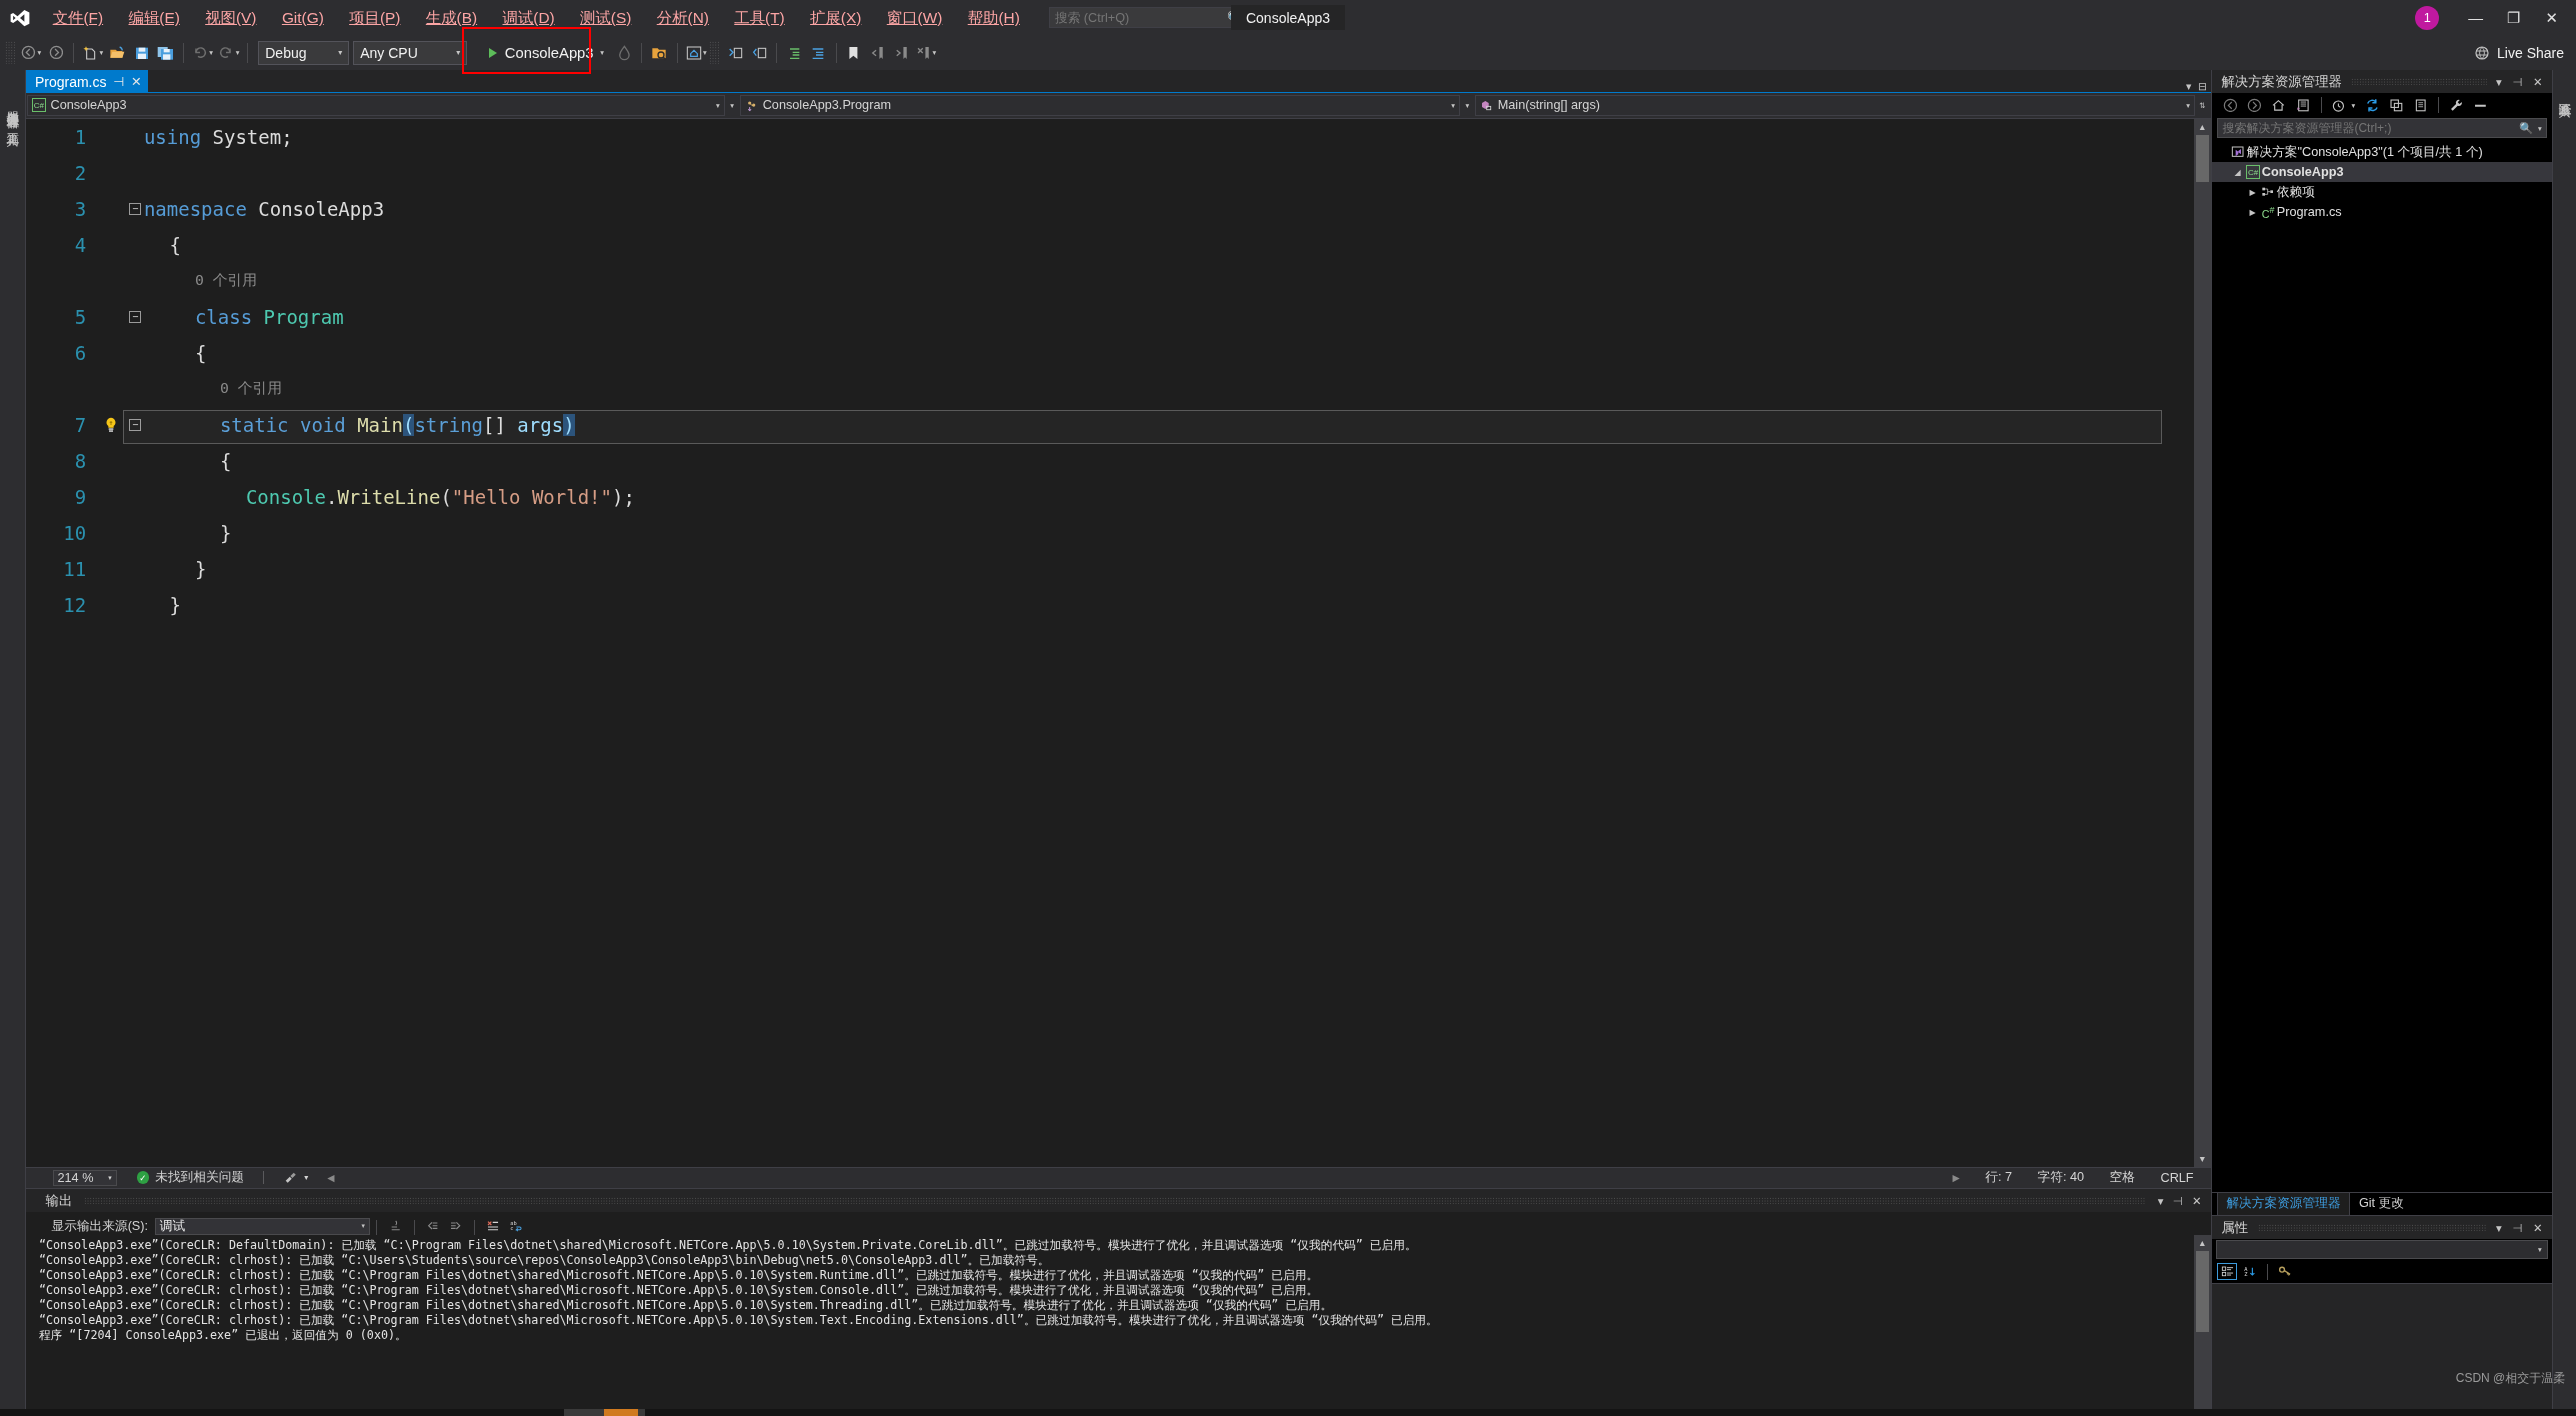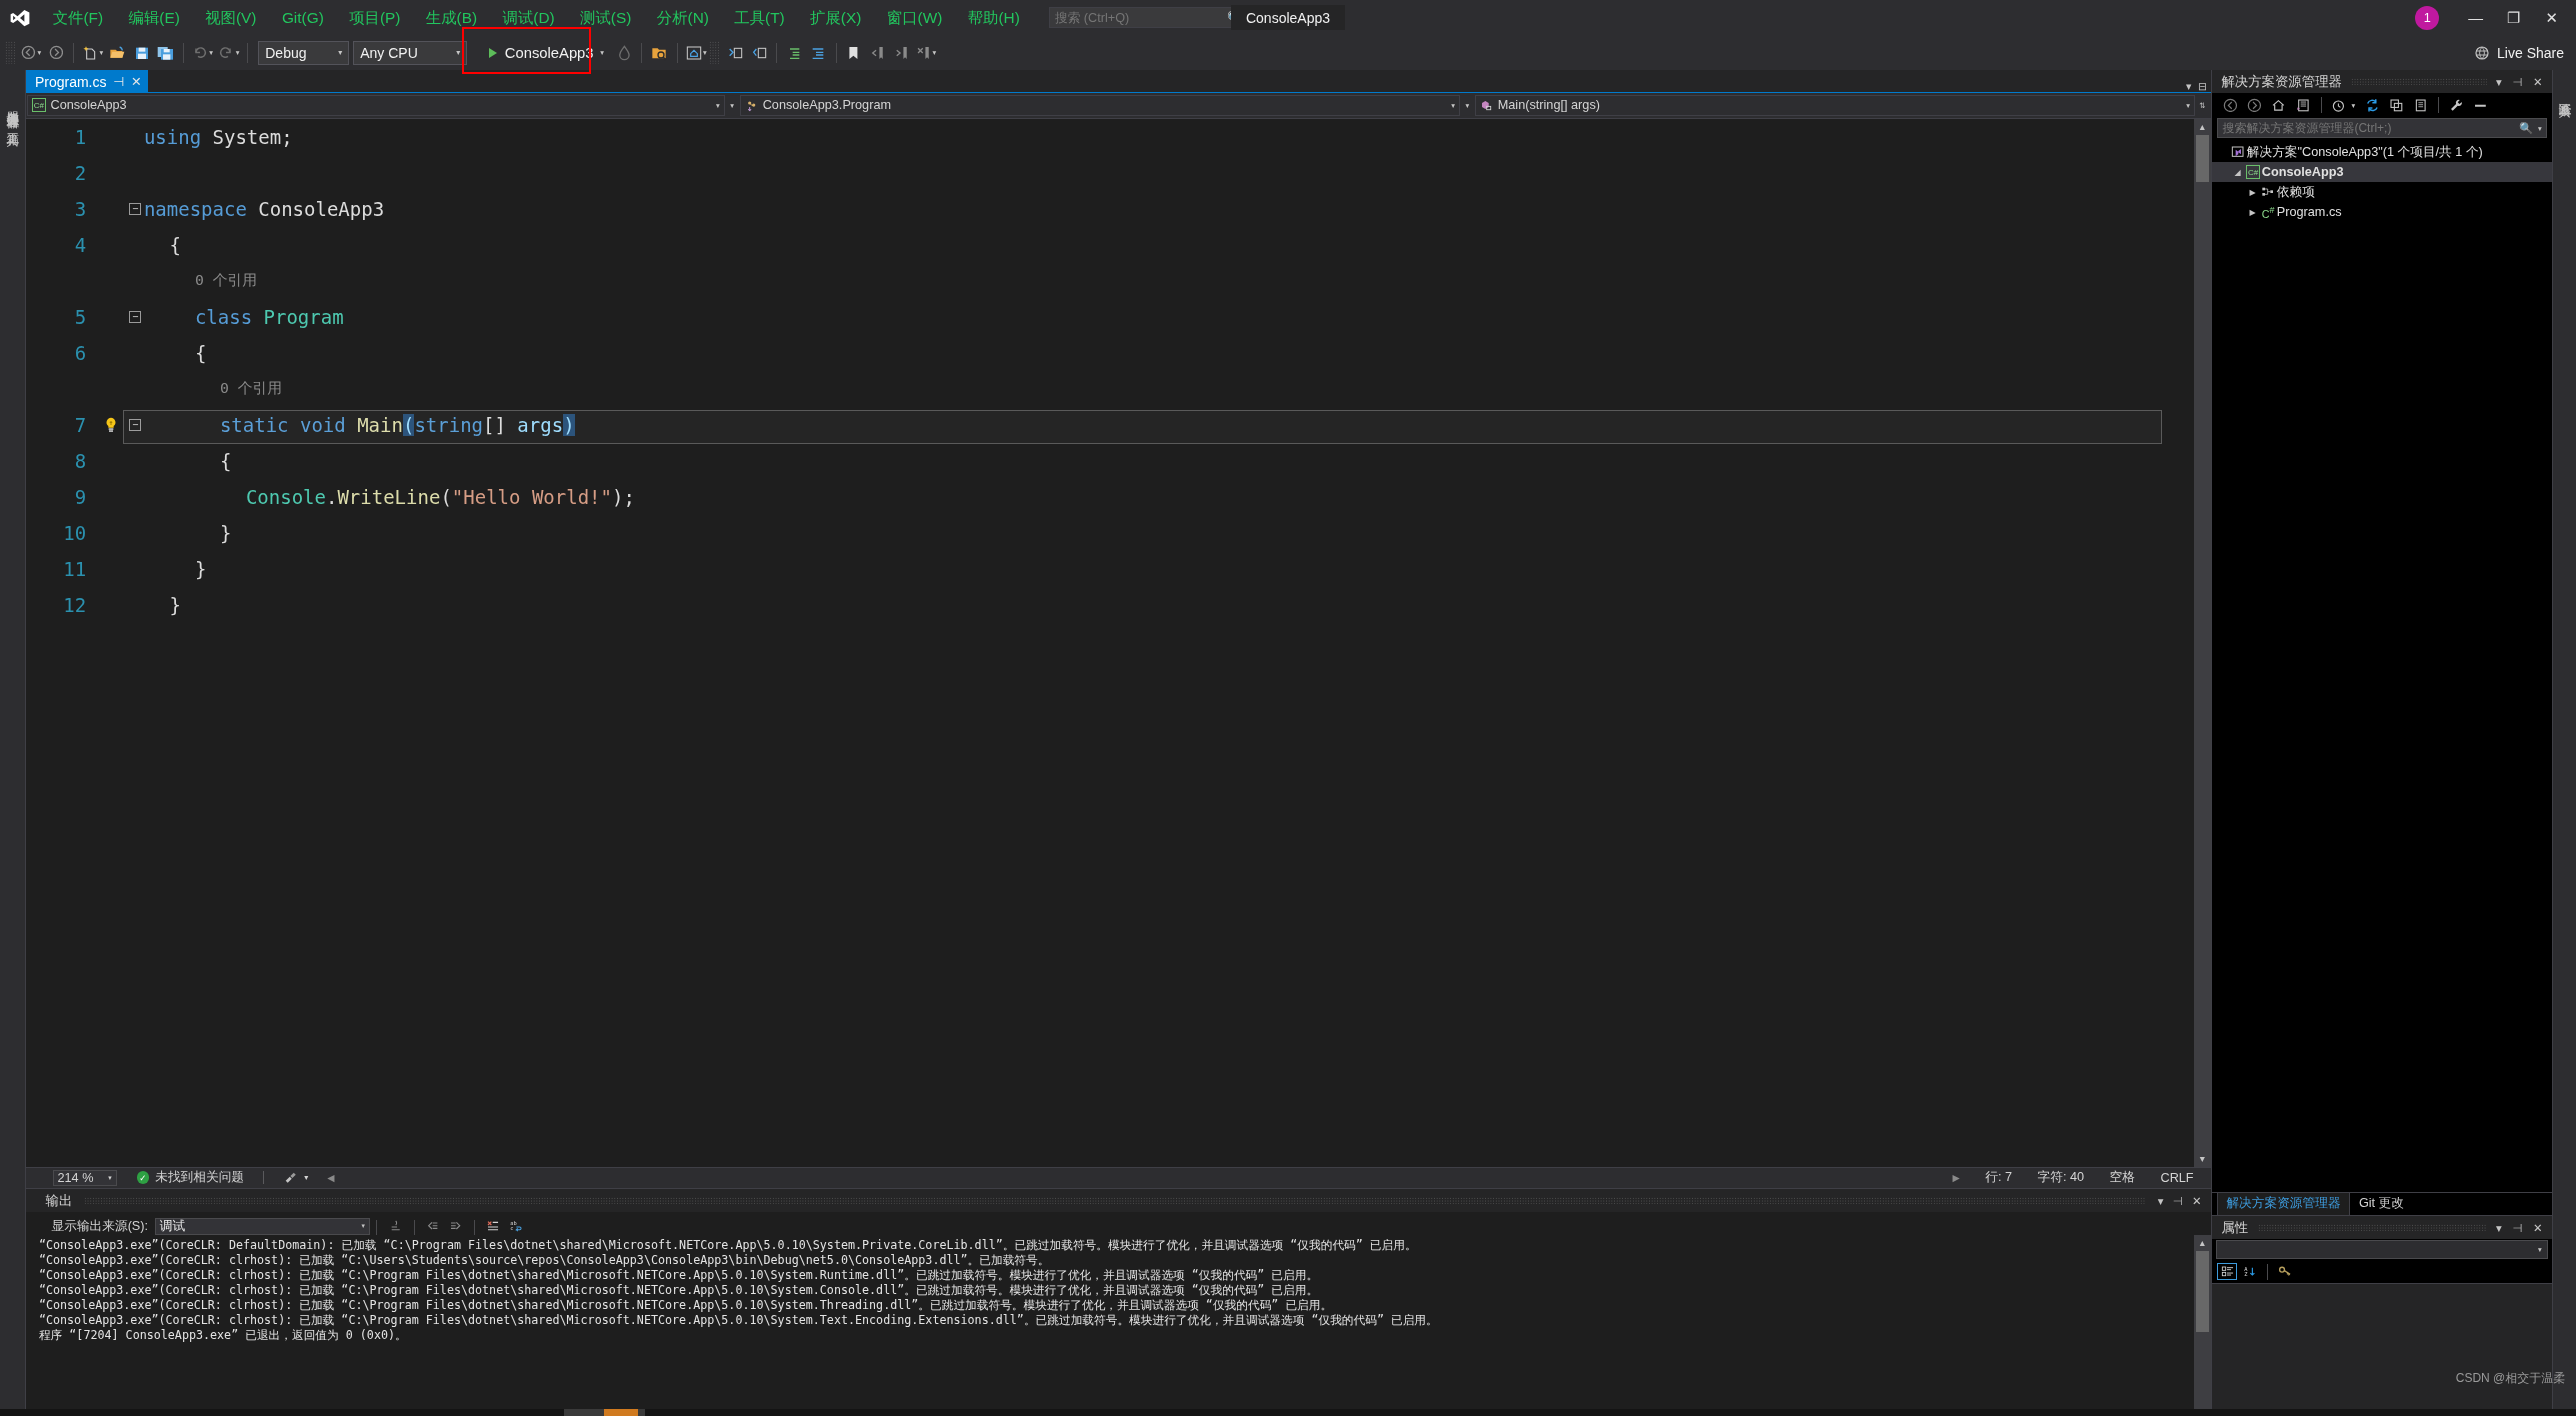--- a/index.html
+++ b/index.html
@@ -14,22 +14,22 @@
 
   
   .titlebar {
     height: 35px; background: #2d2d30; display: flex; align-items: center;
     flex: none; position: relative;
   }
   .vs-logo { width: 40px; display: flex; align-items: center; justify-content: center; }
   .vs-logo svg { width: 20px; height: 20px; }
   .menu { display: flex; align-items: center; height: 100%; }
   .menu-item {
-    color: #22c55e; font-size: 15.4px; padding: 0 12.7px; line-height: 35px;
-    white-space: nowrap; cursor: default;
+    color: #fca5a5; font-size: 15.4px; padding: 0 12.7px; line-height: 35px;
+    white-space: nowrap; cursor: default; text-decoration: underline;
   }
   .search-box {
     margin-left: 16px; width: 201px; height: 21.5px; background: #3a3a3c;
     border: 0.7px solid #3f3f46; display: flex; align-items: center;
     padding: 0 5.4px; position: relative;
   }
   .search-box input {
     background: transparent; border: none; outline: none;
     color: #a0a0a0; font-size: 12.7px; width: 100%;
     font-family: "Liberation Sans", sans-serif;

